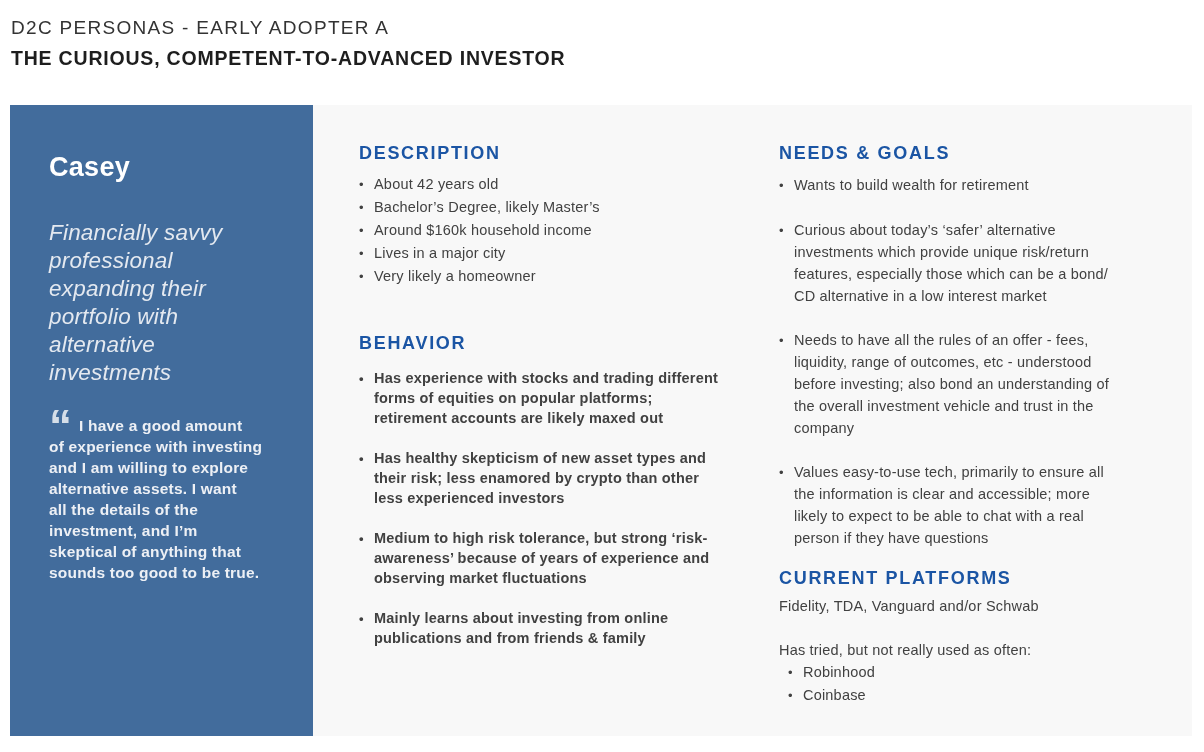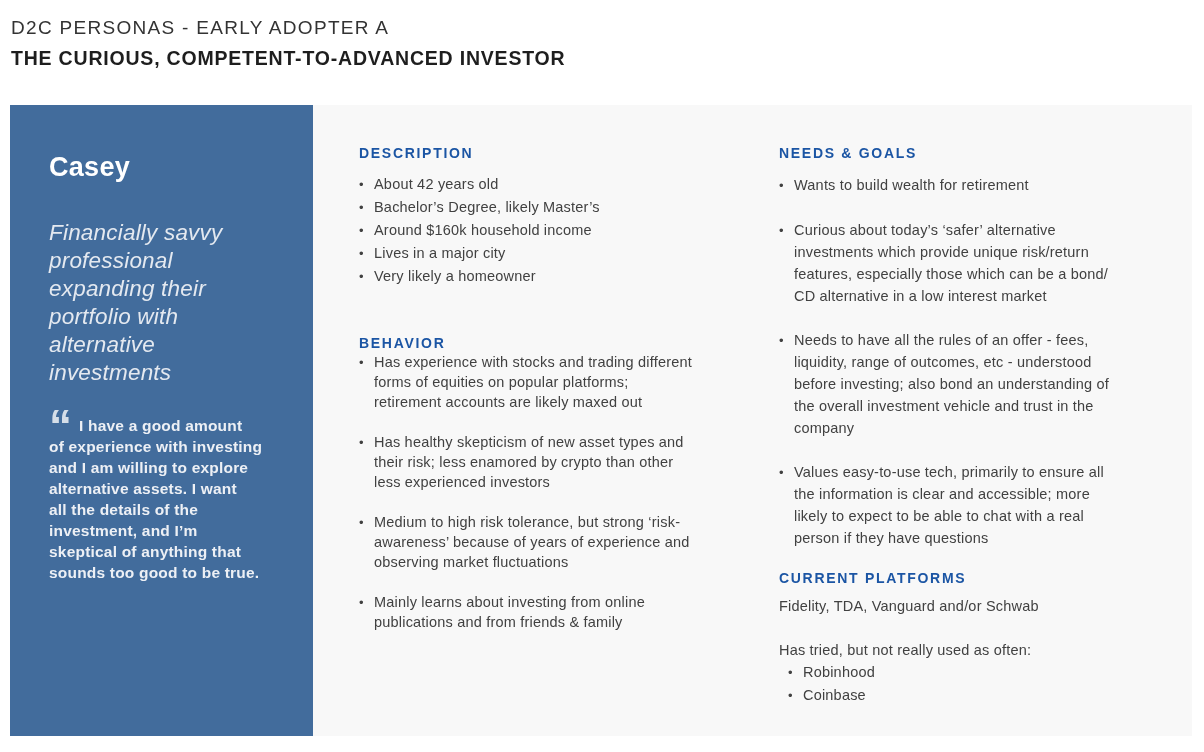--- a/index.html
+++ b/index.html
@@ -23,32 +23,32 @@
            color:#EDF0F5; letter-spacing:0.2px; }
   .quote-icon { font-size:46px; line-height:0; vertical-align:-11px; margin-right:9px;
                 color:#D5DEE8; letter-spacing:-2px; display:inline-block; }
   .quote-text { white-space:pre-line; }
 
   
   .content { flex:1; background:#F8F8F8; display:flex; padding:41px 0 0 46px; }
   .col-mid { width:384px; }
   .col-right { width:404px; margin-left:36px; }
 
-  .sec-head { font-size:14px; font-weight:700; letter-spacing:1.7px; color:#1B55A4; line-height:15px; }
+  .sec-head { font-size:18px; font-weight:700; letter-spacing:1.7px; color:#1B55A4; line-height:15px; }
 
   .bullet { display:flex; color:#414141; font-size:14.5px; letter-spacing:0.2px; }
   .dot { flex:0 0 15px; }
   .dot::before { content:"\2022"; font-size:13px; }
   .txt { white-space:pre-line; }
 
   .desc-list { margin-top:12px; }
   .desc-list .bullet { line-height:22px; }
 
   .behavior-head { margin-top:48px; }
-  .behavior-list { margin-top:1px; }
+  .behavior-list { margin-top:17px;font-weight:bold; }
   .behavior-list .bullet { line-height:20px; margin-bottom:20px; }
 
   .needs-list { margin-top:13px; }
   .needs-list .bullet { line-height:22px; margin-bottom:22px; }
 
   .platforms-head { margin-top:15px; }
   .platforms-line { margin-top:9px; font-size:14.5px; color:#414141; line-height:22px; letter-spacing:0.2px; }
   .tried-label { margin-top:22px; font-size:14.5px; color:#414141; line-height:22px; letter-spacing:0.2px; }
   .tried-list { padding-left:9px; }
   .tried-list .bullet { line-height:22px; }

